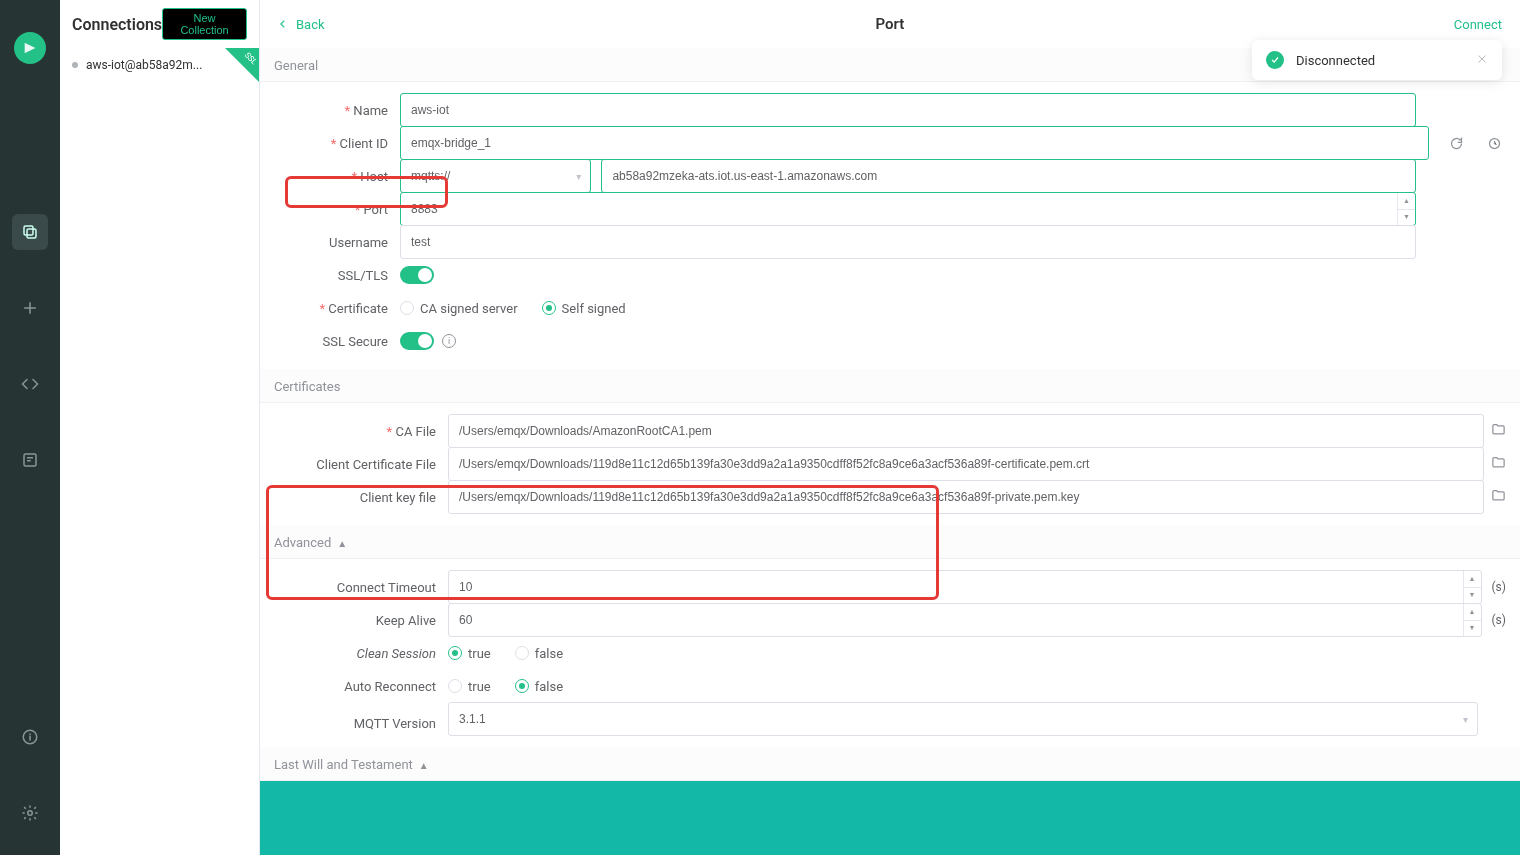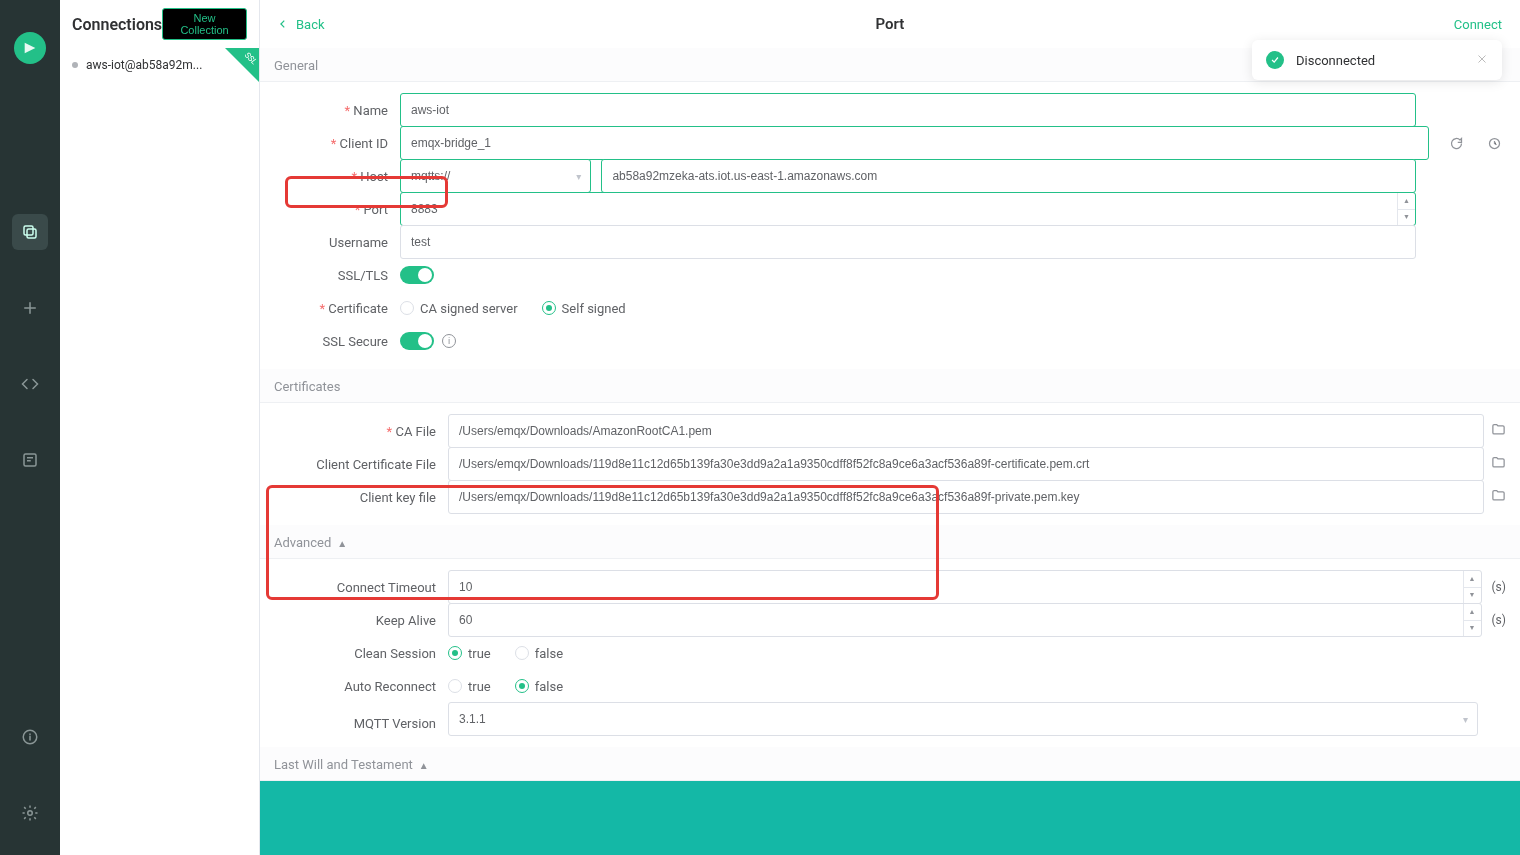--- a/index.html
+++ b/index.html
@@ -308,21 +308,21 @@
       <div class="lbl" style="width:174px;">Keep Alive</div>
       <div class="field">
         <div class="inp-wrap"><input class="inp" value="60" style=""><div class="num-arrows">
               <span>▲</span>
               <span>▼</span>
             </div></div>
         <span class="unit">(s)</span>
       </div>
     </div>
     <div class="row">
-      <div class="lbl" style="width:174px;">Clean Session</div>
+      <div class="lbl" style="width:174px;font-style:italic;">Clean Session</div>
       <div class="field">
         <label class="radio on">
             <span class="radio-c"></span>
             <span>true</span>
           </label>
         <label class="radio">
             <span class="radio-c"></span>
             <span>false</span>
           </label>
       </div>

